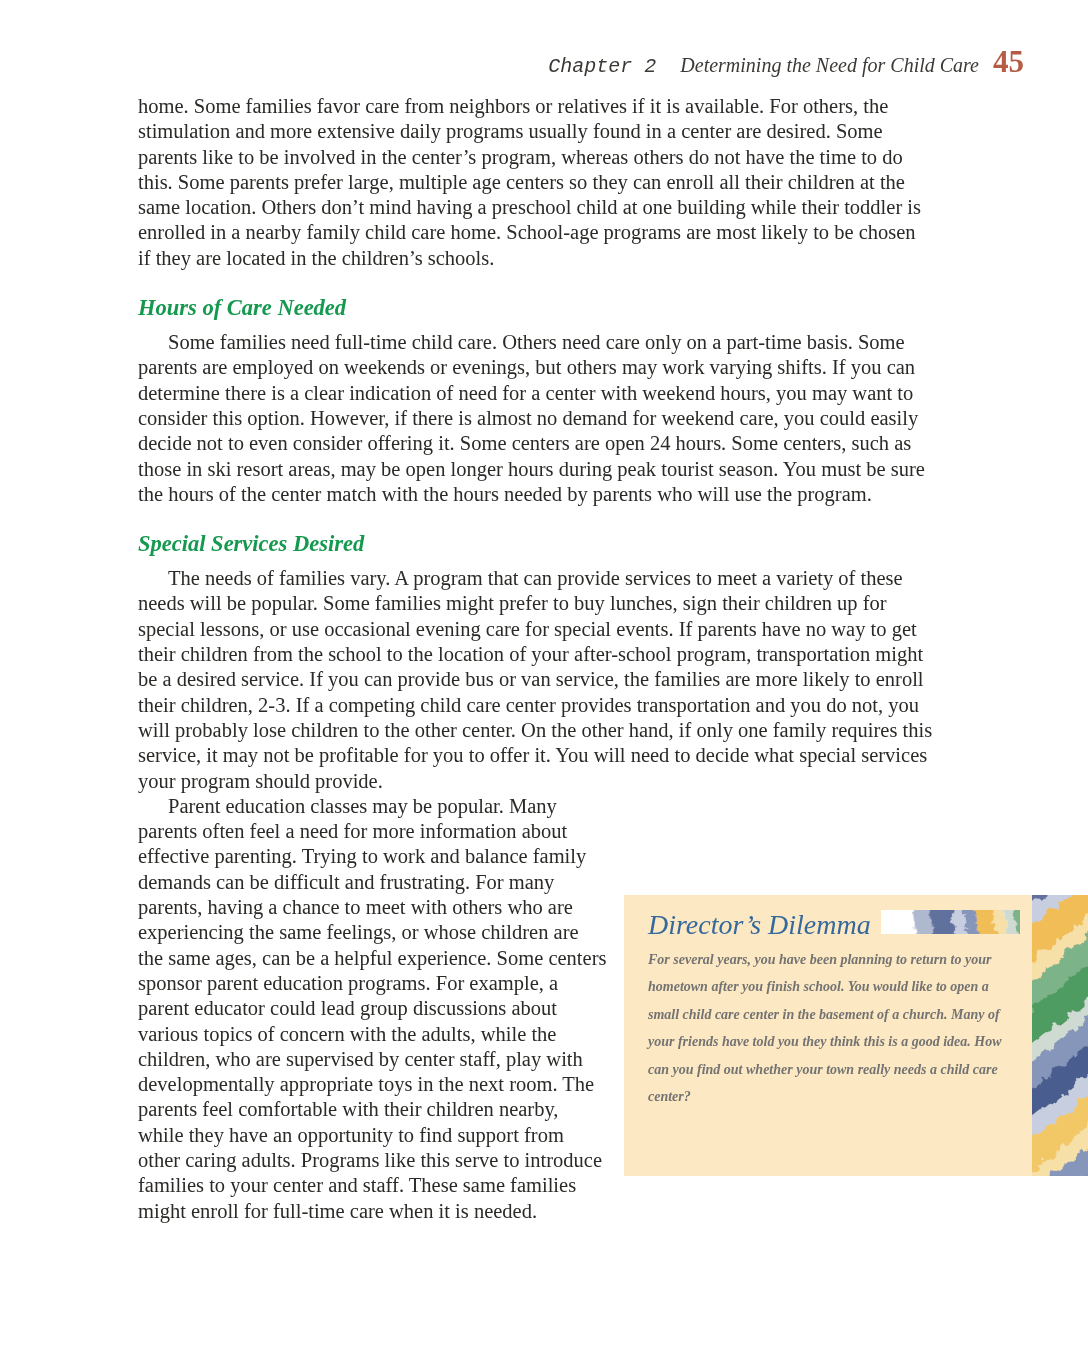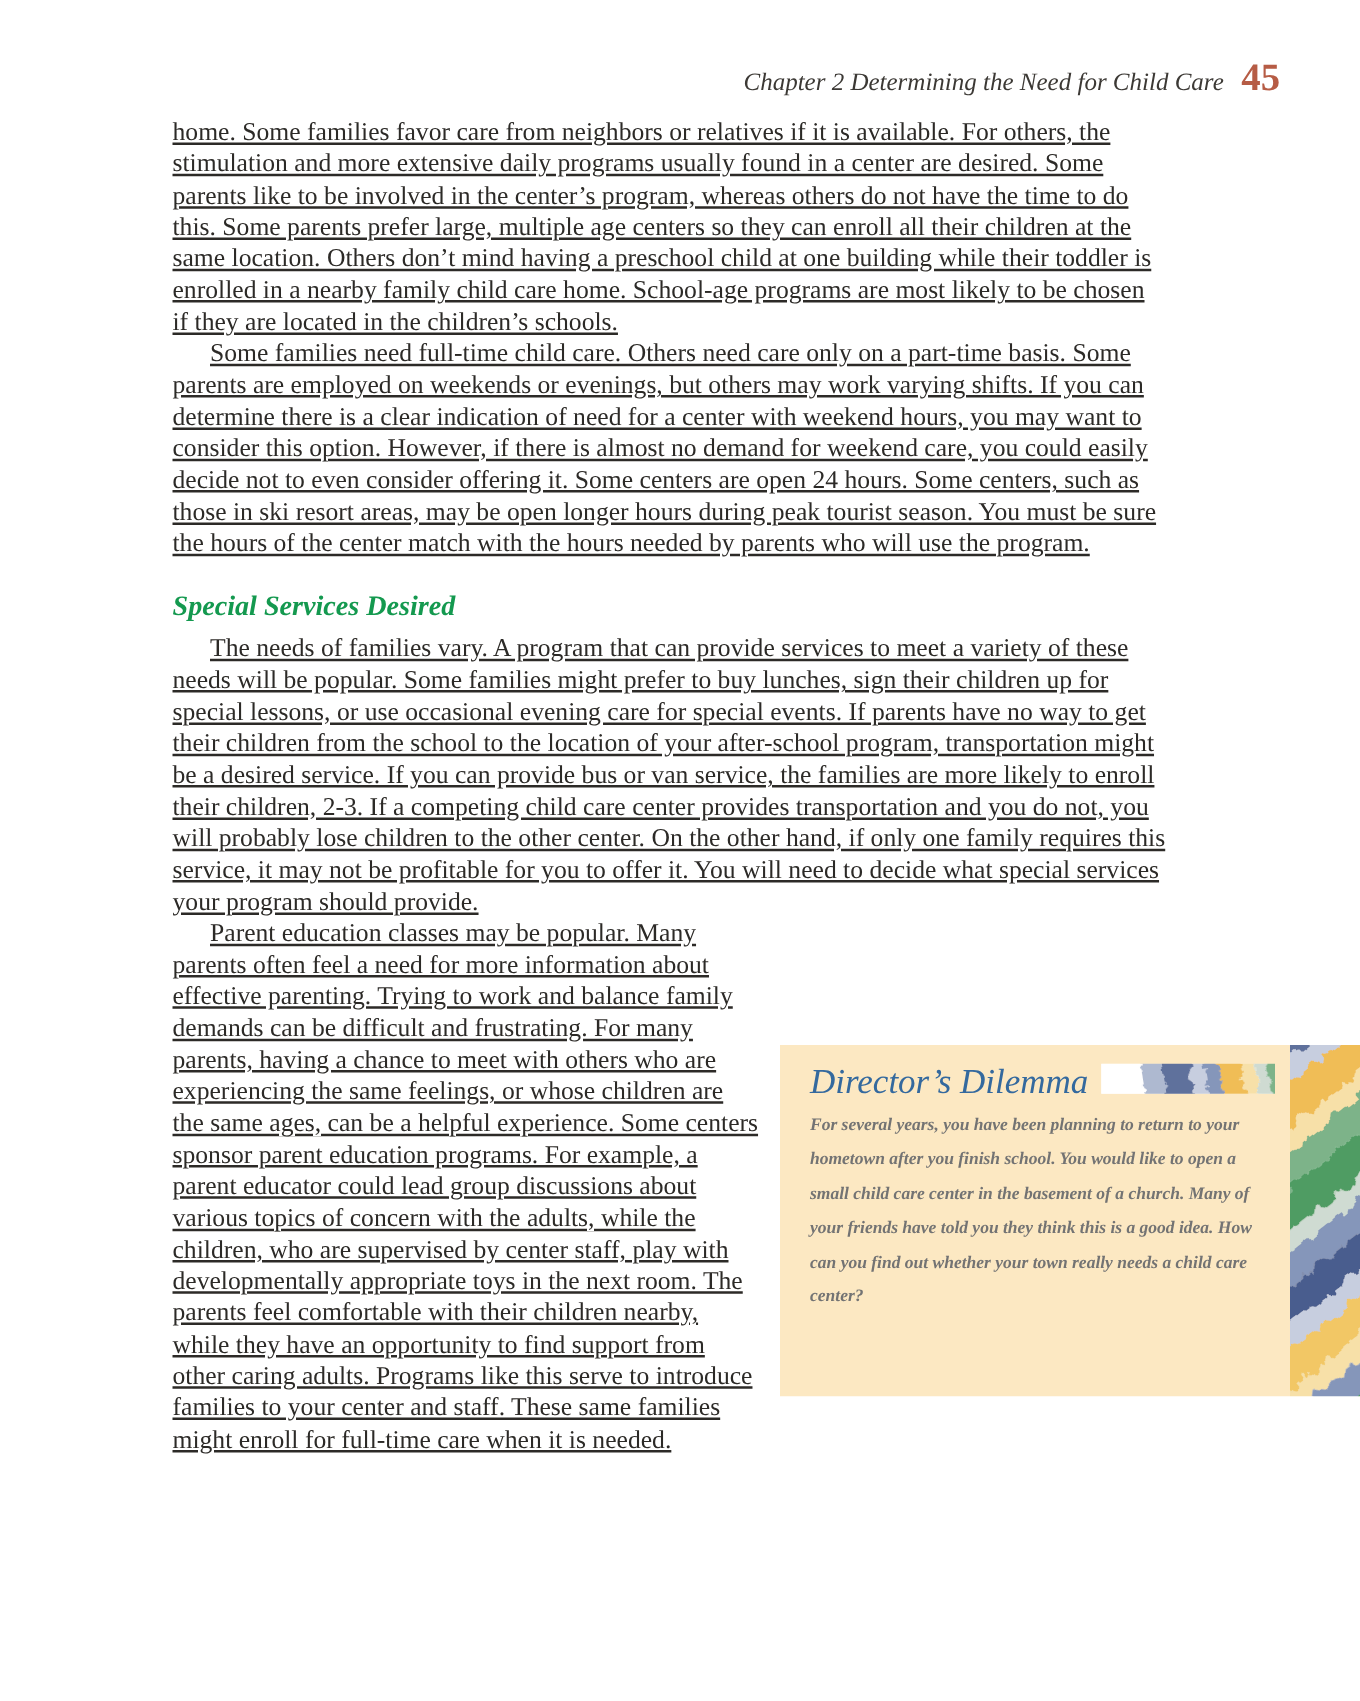--- a/index.html
+++ b/index.html
@@ -17,37 +17,36 @@
     justify-content:flex-end;
     align-items:baseline;
     gap:14px;
     padding:44px 64px 0 0;
   }
   .running-head{
     font-style:italic;
     font-size:20px;
     color:#3c3935;
   }
-  .running-chapter{margin-right:5px;}
+  .running-chapter{margin-right:24px;font-family:Liberation Mono, monospace;}
   .page-number{
     font-weight:bold;
     font-size:31px;
     color:#b65c45;
   }
   .content{
     margin:14px 0 0 138px;
     width:950px;
   }
   p.body{
     width:795px;
     margin:0;
     font-size:20.5px;
     line-height:25.3px;
     color:#2c2a27;
-    text-decoration:underline;
   }
   p.indent{text-indent:30px;}
   h2.sect{
     margin:24px 0 9px 0;
     font-size:22.5px;
     font-style:italic;
     font-weight:bold;
     color:#14994f;
   }
   
@@ -104,20 +103,21 @@
     <span class="running-head">
       <span class="running-chapter">Chapter 2</span><span>Determining the Need for Child Care</span>
     </span>
     <span class="page-number">45</span>
   </header>
 
   <main class="content">
 
     <p class="body">home. Some families favor care from neighbors or relatives if it is available. For others, the stimulation and more extensive daily programs usually found in a center are desired. Some parents like to be involved in the center’s program, whereas others do not have the time to do this. Some parents prefer large, multiple age centers so they can enroll all their children at the same location. Others don’t mind having a preschool child at one building while their toddler is enrolled in a nearby family child care home. School-age programs are most likely to be chosen if they are located in the children’s schools.</p>
 
+    <h2 class="sect">Hours of Care Needed</h2>
     <p class="body indent">Some families need full-time child care. Others need care only on a part-time basis. Some parents are employed on weekends or evenings, but others may work varying shifts. If you can determine there is a clear indication of need for a center with weekend hours, you may want to consider this option. However, if there is almost no demand for weekend care, you could easily decide not to even consider offering it. Some centers are open 24 hours. Some centers, such as those in ski resort areas, may be open longer hours during peak tourist season. You must be sure the hours of the center match with the hours needed by parents who will use the program.</p>
 
     <h2 class="sect">Special Services Desired</h2>
     <p class="body indent">The needs of families vary. A program that can provide services to meet a variety of these needs will be popular. Some families might prefer to buy lunches, sign their children up for special lessons, or use occasional evening care for special events. If parents have no way to get their children from the school to the location of your after-school program, transportation might be a desired service. If you can provide bus or van service, the families are more likely to enroll their children, 2-3. If a competing child care center provides transportation and you do not, you will probably lose children to the other center. On the other hand, if only one family requires this service, it may not be profitable for you to offer it. You will need to decide what special services your program should provide.</p>
 
     <aside class="dilemma">
       <div class="dilemma-box">
         <div class="dilemma-title-row">
           <span class="dilemma-title">Director’s Dilemma</span>
           <span class="title-strip">

